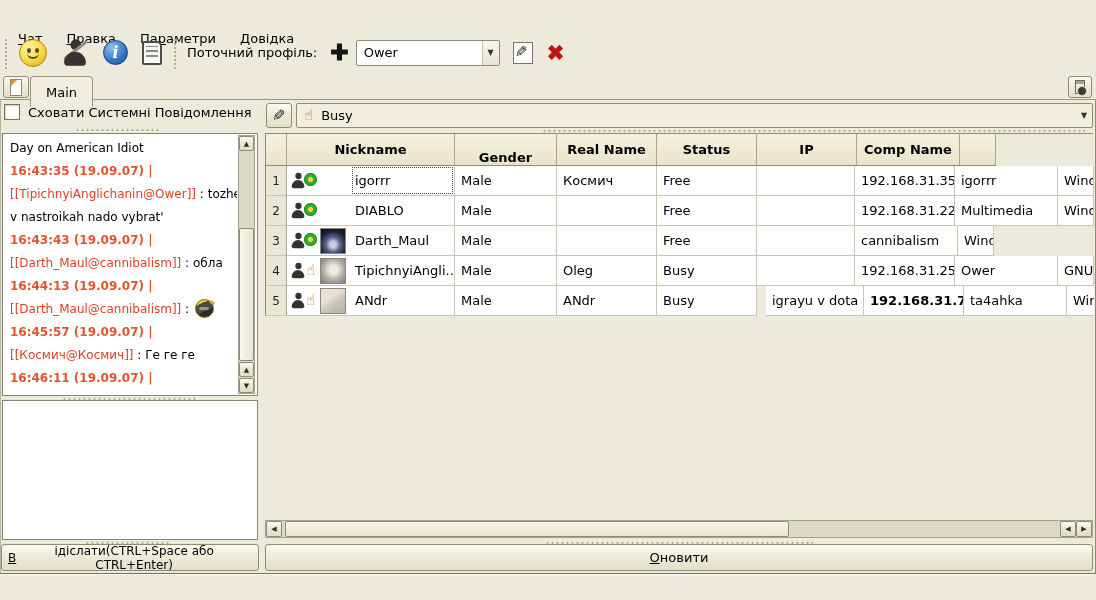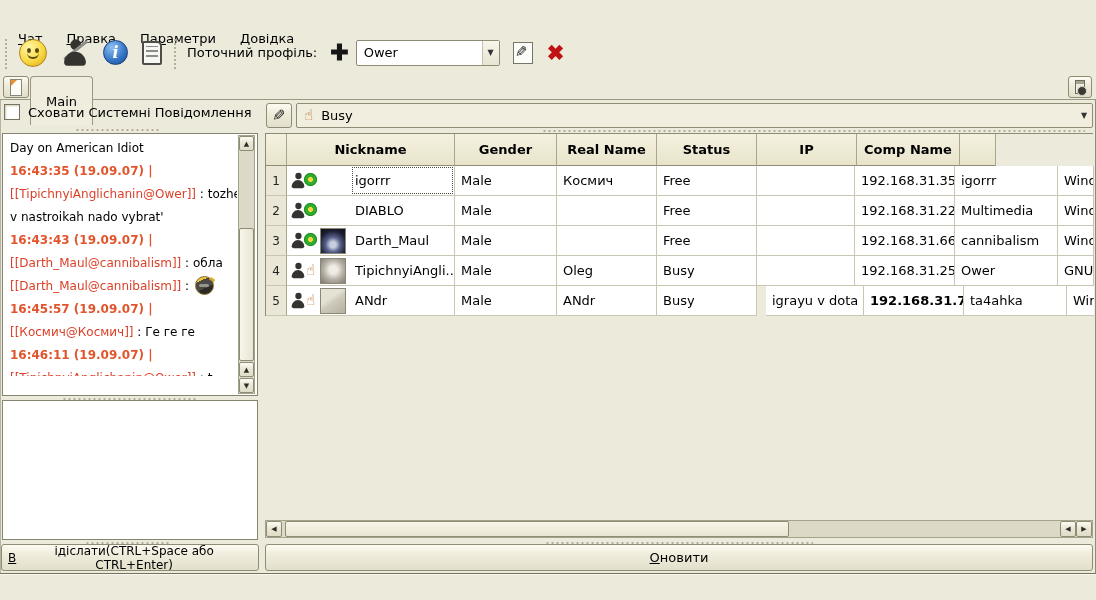--- a/index.html
+++ b/index.html
@@ -51,21 +51,21 @@
   .btn{background:linear-gradient(#fdfbf2,#efecdc 40%,#e2dfcb);border:1px solid #8f8c76;border-radius:3px;
     display:flex;align-items:center;justify-content:center;box-sizing:border-box;font-family:inherit;font-size:12px;color:#000;cursor:default;}
   
   .tabbar{left:0;top:75px;width:1096px;height:25px;border-bottom:1px solid #9a9783;box-sizing:border-box;}
   .tab-side-btn{position:absolute;top:1px;width:26px;height:22px;}
   .note-ic{display:inline-block;width:12px;height:15px;background:#fdfdf9;border:1px solid #8a8776;position:relative;}
   .note-ic::before{content:"";position:absolute;left:0;top:0;border-style:solid;border-width:6px 6px 0 0;border-color:#e89433 transparent transparent transparent;}
   .tray-ic{display:inline-block;width:15px;height:12px;background:#efece0;border:1px solid #6e6b5c;position:relative;}
   .tray-ic::before{content:"";position:absolute;left:0;top:0;right:0;height:3px;background:#a8a492;}
   .tray-ic::after{content:"";position:absolute;right:-3px;bottom:-3px;width:8px;height:8px;border-radius:50%;background:#3c3a34;border:1px solid #d8d5c6;}
-  .tab{position:absolute;left:30px;top:1px;height:24px;padding:12px 15px;display:flex;align-items:center;
+  .tab{position:absolute;left:30px;top:1px;height:24px;padding:3px 15px;display:flex;align-items:center;
     background:#f0eddf;border:1px solid #9a9783;border-bottom:none;border-radius:4px 4px 0 0;}
   
   .dots-h{height:4px;background-image:radial-gradient(circle,#aeab96 1px,transparent 1.2px);background-size:5px 4px;background-position:0 1px;}
   
   .hide-row{left:4px;top:104px;display:flex;align-items:center;gap:8px;}
   .checkbox{width:14px;height:14px;background:#fff;border:1px solid #76735f;box-shadow:inset 1px 1px 2px #cfccba;}
   .chat-log{left:2px;top:133px;width:256px;height:263px;background:#ffffff;border:1px solid #878470;box-sizing:border-box;overflow:hidden;}
   .chat-content{position:absolute;left:0;top:0;right:20px;bottom:0;padding:3px 0 0 7px;overflow:hidden;}
   .chat-line{height:23px;line-height:23px;font-size:12px;white-space:nowrap;overflow:hidden;}
   .chat-line.clipped{height:9px;}
@@ -185,20 +185,21 @@
 <div class="abs dots-h" style="left:75px;top:127px;width:85px;"></div>
 
 <div class="abs chat-log">
   <div class="chat-content">
       <div class="chat-line">Day on American Idiot</div>
       <div class="chat-line c-time">16:43:35 (19.09.07) |</div>
       <div class="chat-line"><span class="c-nick">[[TipichnyiAnglichanin@Ower]]</span> : tozhe</div>
       <div class="chat-line">v nastroikah nado vybrat'</div>
       <div class="chat-line c-time">16:43:43 (19.09.07) |</div>
       <div class="chat-line"><span class="c-nick">[[Darth_Maul@cannibalism]]</span> : обла</div>
+      <div class="chat-line c-time">16:44:13 (19.09.07) |</div>
       <div class="chat-line"><span class="c-nick">[[Darth_Maul@cannibalism]]</span> : <span class="ninja"></span></div>
       <div class="chat-line c-time">16:45:57 (19.09.07) |</div>
       <div class="chat-line"><span class="c-nick">[[Космич@Космич]]</span> : Ге ге ге</div>
       <div class="chat-line c-time">16:46:11 (19.09.07) |</div>
       <div class="chat-line clipped"><span class="c-nick">[[TipichnyiAnglichanin@Ower]]</span> : t</div>
     </div>
   <div class="vscroll">
     <span class="sb-btn" style="top:0;">
         <span>▲</span>
       </span>
@@ -235,21 +236,21 @@
 
 <div class="abs tablewrap">
   <div class="grid">
     <div class="tr-head">
         <div class="th" style="width: 21px; min-width: 21px;">
           <span></span>
         </div>
         <div class="th" style="width: 168px; min-width: 168px;">
           <span>Nickname</span>
         </div>
-        <div class="th" style="width: 102px; min-width: 102px;">
+        <div class="th" style="width: 102px; min-width: 102px; align-items: flex-end;">
           <span>Gender</span>
         </div>
         <div class="th" style="width: 100px; min-width: 100px;">
           <span>Real Name</span>
         </div>
         <div class="th" style="width: 100px; min-width: 100px;">
           <span>Status</span>
         </div>
         <div class="th" style="width: 100px; min-width: 100px;">
           <span>IP</span>
@@ -303,21 +304,20 @@
               <span class="person row-person"></span>
               <span class="status-ic"><span class="flower"></span></span>
               <span class="avatar avatar-darth"></span>
             </span>
             <span class="nick-text">Darth_Maul</span>
           </div>
           <div class="td " style="width: 102px; min-width: 102px;">Male</div>
           <div class="td " style="width: 100px; min-width: 100px;"></div>
           <div class="td " style="width: 100px; min-width: 100px;">Free</div>
           <div class="td " style="width: 98px; min-width: 98px;"></div>
-          <div class="td " style="width: 100px; min-width: 100px;">192.168.31.66</div>
           <div class="td " style="width: 103px; min-width: 103px;">cannibalism</div>
           <div class="td " style="width: 36px; min-width: 36px;">Windo</div>
         </div>
         <div class="tr">
           <div class="td num" style="width: 21px; min-width: 21px;">4</div>
           <div class="td nickcell" style="width: 168px; min-width: 168px;">
             <span class="icon-slot">
               <span class="person row-person"></span>
               <span class="status-ic busy-hand">☝</span>
               <span class="avatar avatar-gray-cat"></span>

